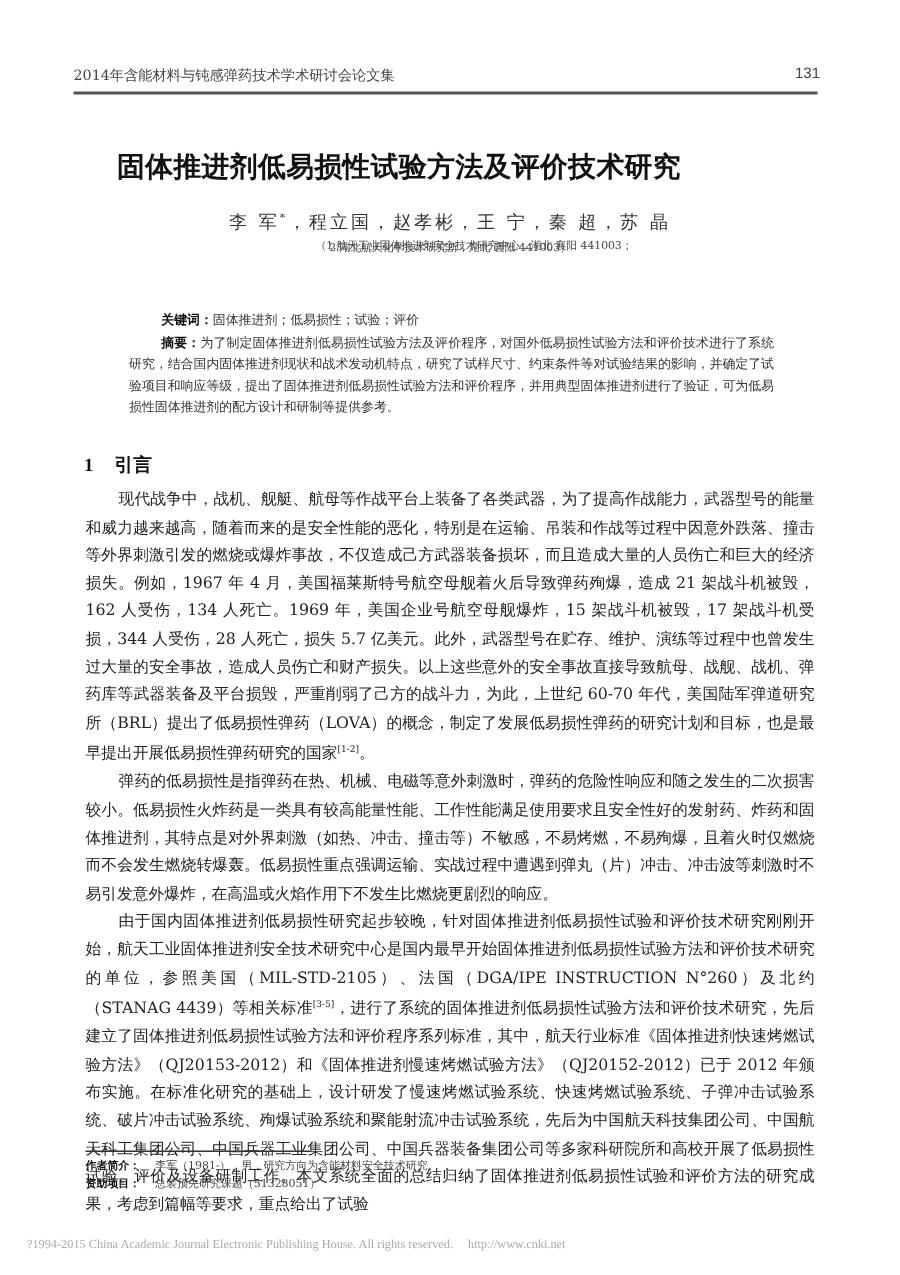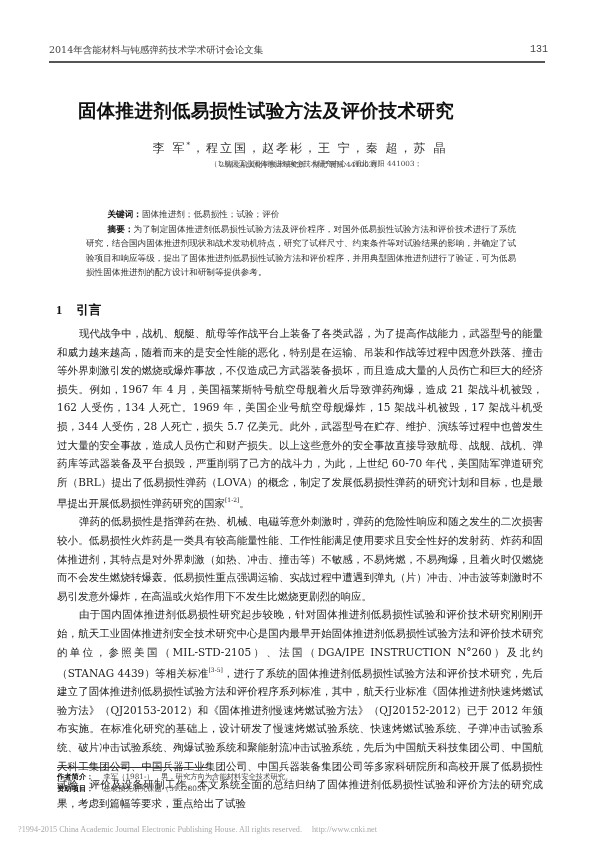--- a/index.html
+++ b/index.html
@@ -1,21 +1,21 @@
 <!DOCTYPE html>
 <html><head>
 <meta charset="utf-8">
 <style>
   html, body { margin:0; padding:0; background:#ffffff; }
   body { width:600px; height:850px; position:relative; overflow:hidden;
          font-family:"DejaVu Serif","Liberation Serif",serif; color:#222; }
   .running-head { position:absolute; left:49px; top:44px; width:425px; font-size:9.5px; color:#444;
                   font-family:"DejaVu Serif","Liberation Serif",serif; }
   .page-num { position:absolute; left:530px; top:44px; font-size:10px; color:#444;
-              font-family:Liberation Mono, monospace;text-align:center; }
+              font-family:Liberation Sans, sans-serif;text-align:center; }
   .head-rule { position:absolute; left:49px; top:61px; width:496px; height:2px; background:#555; }
   .title { position:absolute; left:0; top:98px; width:532px; text-align:center;
            font-family:"DejaVu Sans","Liberation Sans",sans-serif; font-weight:bold;
            font-size:18.5px; color:#111; letter-spacing:0.3px; }
   .authors { position:absolute; left:0; top:140px; width:600px; text-align:center;
              font-size:12px; color:#333; letter-spacing:2px; }
   .authors sup { font-size:7px; }
   .affil { position:absolute; left:0; width:600px; text-align:center; font-size:7.2px; color:#444; }
   .affil1 { top:159px;padding-left:16px; } .affil2 { top:160px; }
   .abstract { position:absolute; left:86px; top:207px; width:430px; font-size:8.6px; line-height:14.5px;

